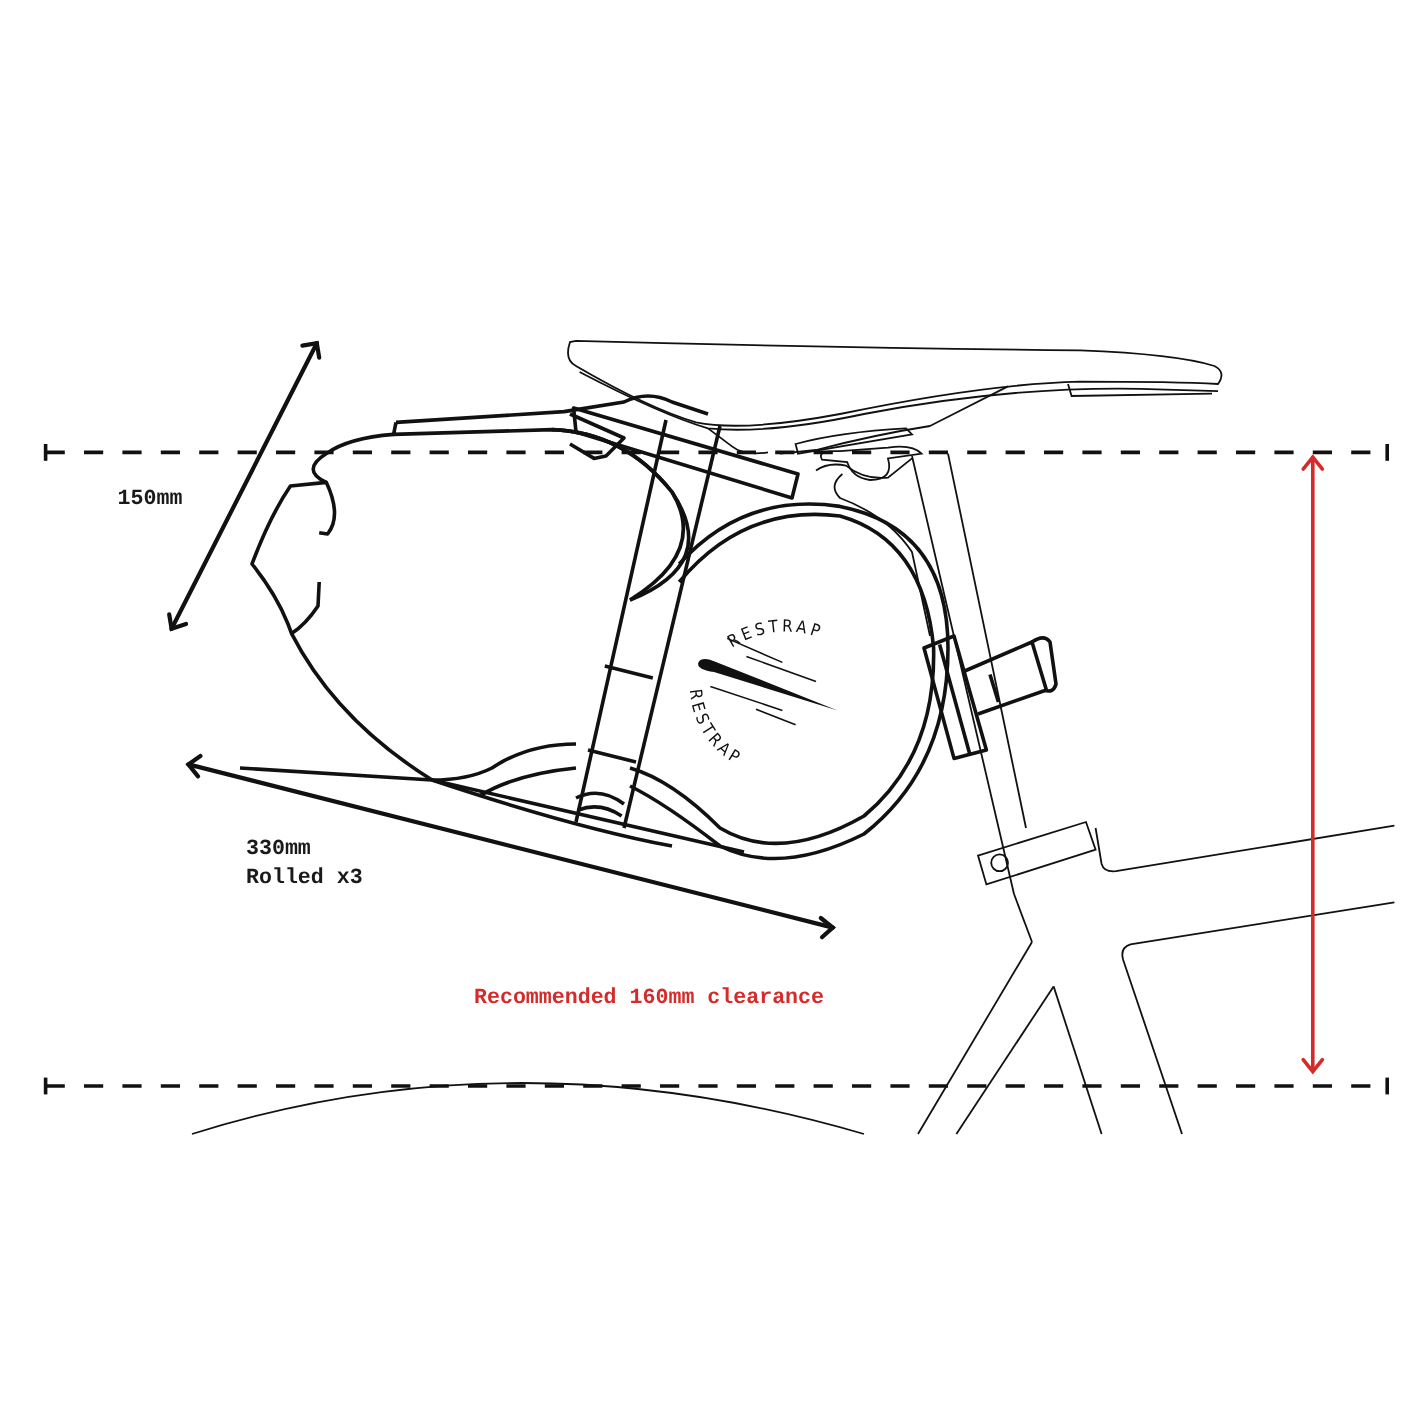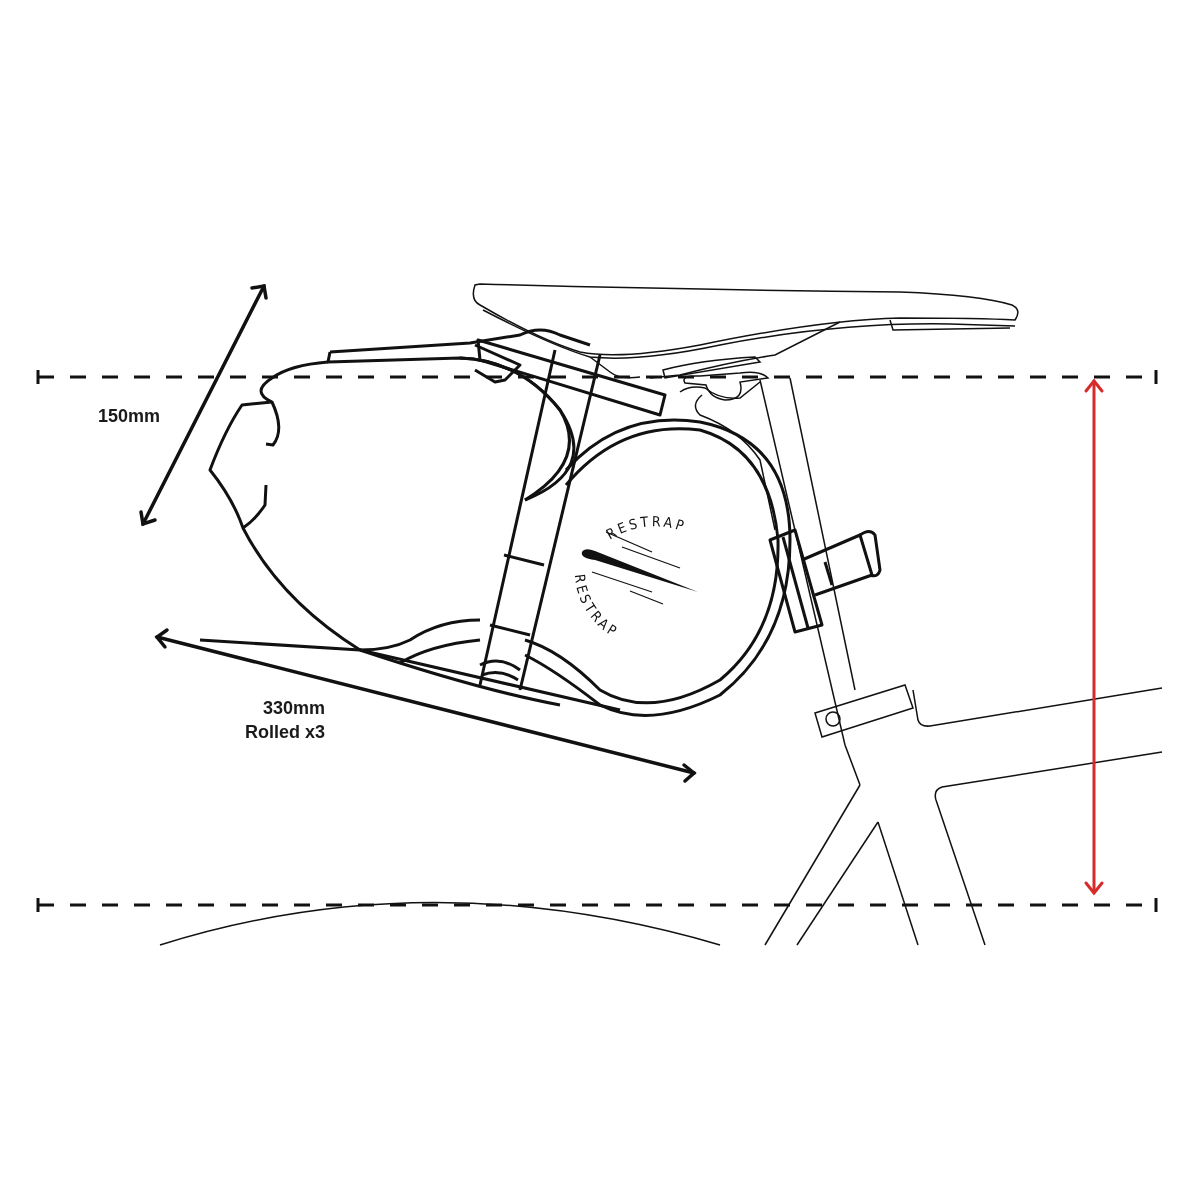--- a/index.html
+++ b/index.html
@@ -1,18 +1,18 @@
 <!DOCTYPE html>
 <html><head>
 <meta charset="utf-8">
 <style>
   html, body { margin: 0; padding: 0; background: #ffffff; }
   body { width: 1190px; height: 1190px; position: relative; overflow: hidden; font-family: "DejaVu Sans", sans-serif; }
   #diagram { position: absolute; left: 0; top: 0; width: 1190px; height: 1190px; }
-  .label { position: absolute; font-family: Liberation Sans, sans-serif; font-weight: bold; text-align: right; white-space: nowrap; }
+  .label { position: absolute; font-family: Liberation Mono, monospace; font-weight: bold; text-align: left; white-space: nowrap; }
   .lbl-dark { color: #1a1a1a; font-size: 18px; line-height: 24px; }
   .lbl-red { font-size: 18px; line-height: 26px; }
   .brand { font-family: "DejaVu Sans Condensed", "DejaVu Sans", sans-serif; font-size: 14px; font-weight: normal; letter-spacing: 3px; fill: #111; }
 </style>
 </head>
 <body>
 
 <svg id="diagram" width="1190" height="1190" viewBox="0 0 1190 1190" xmlns="http://www.w3.org/2000/svg">
   <defs>
     <path id="arcTop" d="M 610 540 A 80 80 0 0 1 720 560"></path>
@@ -127,13 +127,14 @@
     <polyline points="1086,883 1094,893 1102,883"></polyline>
   </g>
 </svg>
 
 <div class="label lbl-dark" style="left:98px; top:404px;">150mm</div>
 <div class="label lbl-dark" style="left:205px; top:696px; width:120px;">
   <div>330mm</div>
   <div>Rolled x3</div>
 </div>
 <div class="label lbl-red" style="left:395px; top:819px; width:400px; color:#d62b2b;">
+  <div>Recommended 160mm clearance</div>
 </div>
 
 </body></html>

